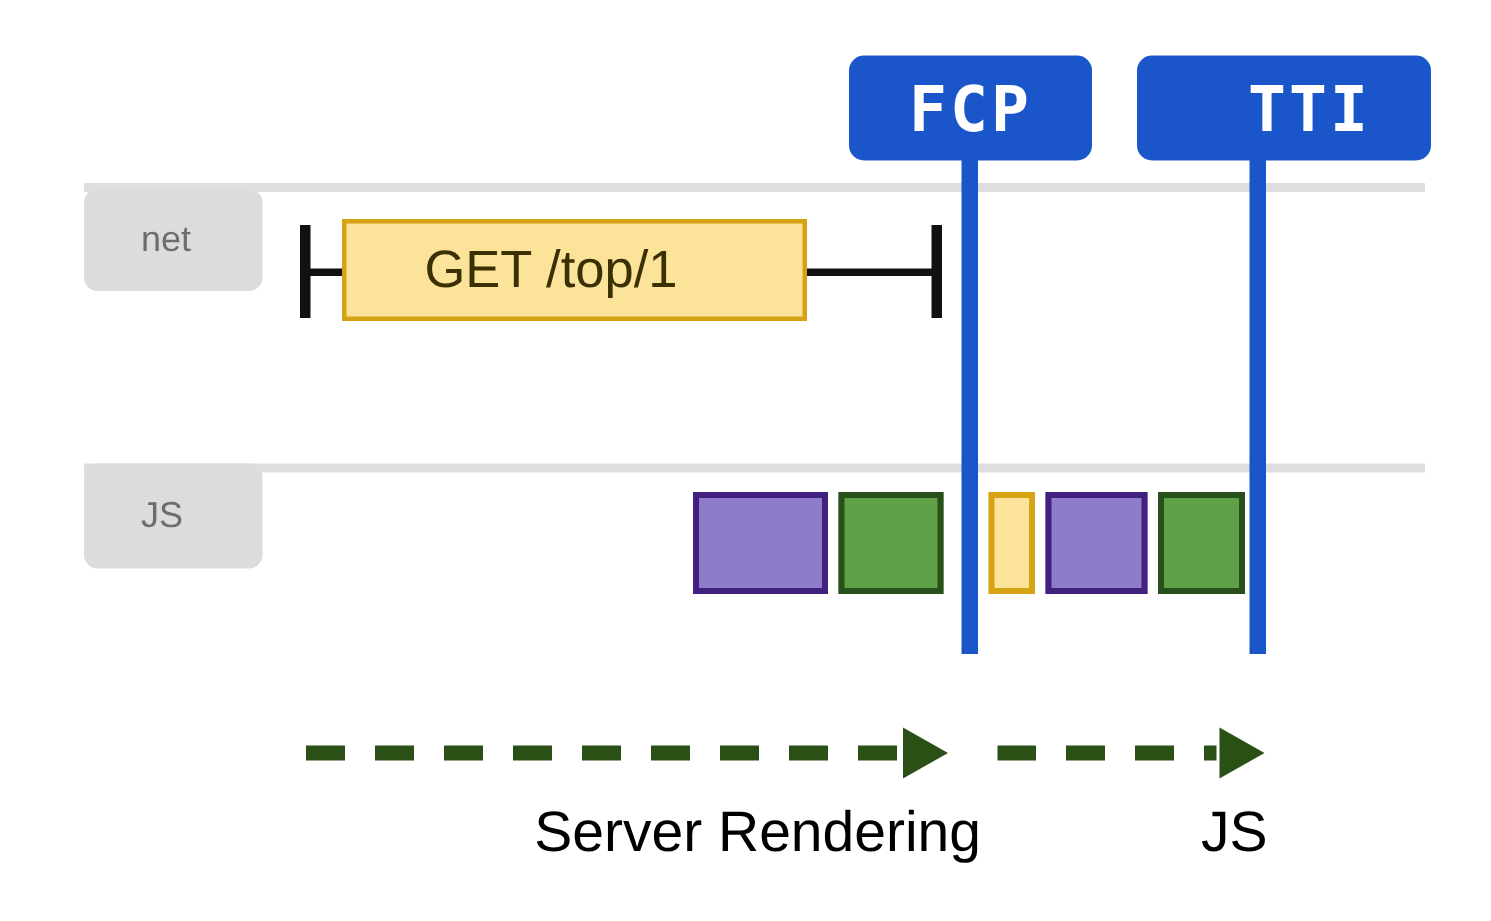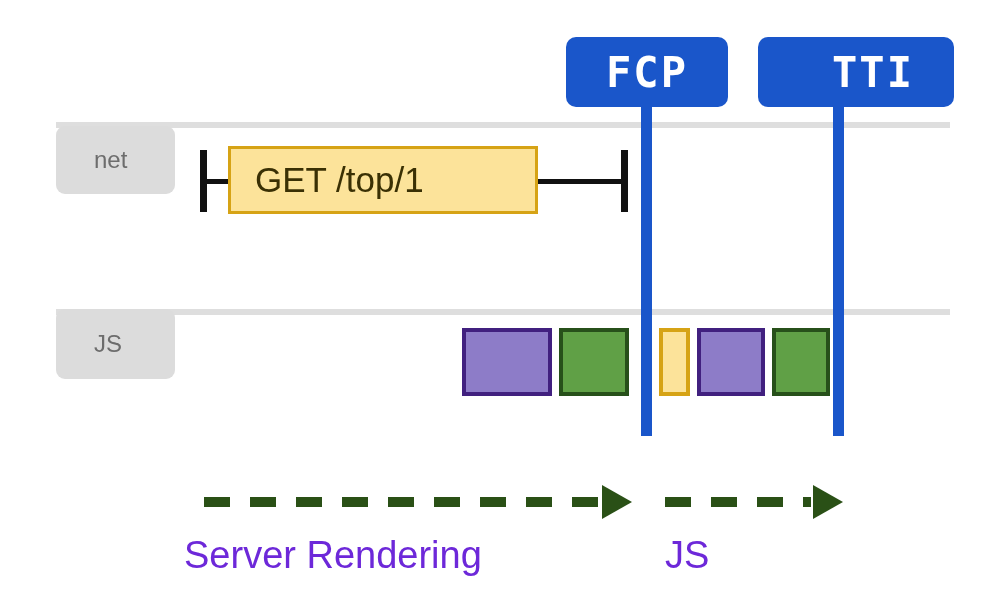--- a/index.html
+++ b/index.html
@@ -36,21 +36,21 @@
   .lane-chip span{padding-left:38px;}
 
   
   .req-cap{position:absolute;background:#111111;width:7px;}
   .req-whisker{position:absolute;background:#111111;height:5px;}
   .req-bar{
     position:absolute;background:#fce39a;border:3px solid #d6a315;
     display:flex;align-items:center;
     color:#3a3004;font-size:35px;box-sizing:border-box;
   }
-  .req-bar span{padding-left:24px;}
+  .req-bar span{padding-left:24px;margin-left:28px;}
 
   
   .task{position:absolute;box-sizing:border-box;}
   .task.purple{background:#8d7cc8;border:4px solid #41207f;}
   .task.green{background:#60a046;border:4px solid #27501a;}
   .task.yellow{background:#fce39a;border:4px solid #d6a315;}
 
   
   .phase-arrow{position:absolute;height:10px;}
   .phase-dashes{
@@ -58,22 +58,22 @@
     background-image:repeating-linear-gradient(to right,
       #2a5016 0px,#2a5016 26px,rgba(0,0,0,0) 26px,rgba(0,0,0,0) 46px);
   }
   .phase-head{
     position:absolute;top:-12px;width:0;height:0;
     border-top:17px solid transparent;
     border-bottom:17px solid transparent;
     border-left:30px solid #2a5016;
   }
   .phase-label{
-    position:absolute;color:#6d28d9;font-size:38px;
-    text-align:left;white-space:nowrap;
+    position:absolute;color:#000000;font-size:38px;
+    text-align:right;white-space:nowrap;
   }
 </style>
 </head>
 <body>
 
 <div class="stage">
 
   <div class="badge" style="left:566px;top:33px;width:162px;height:70px;">
     <span>FCP</span>
   </div>

